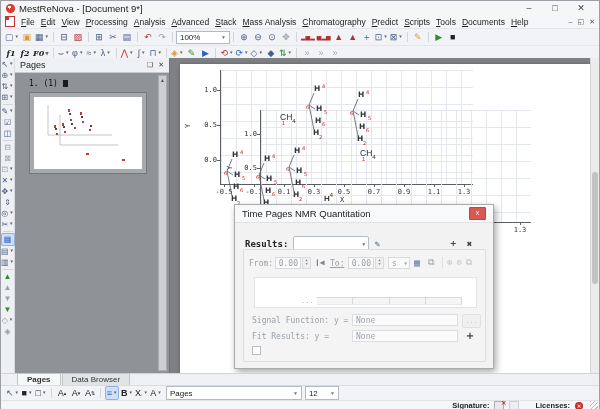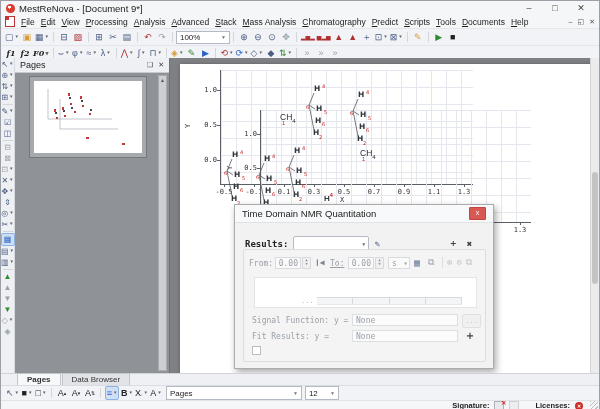--- a/index.html
+++ b/index.html
@@ -251,20 +251,24 @@
 
     <div class="pages-panel">
       <div class="panel-header">
         <span>Pages</span>
         <span class="ph-icons">
           <span>❏</span>
           <span>✕</span>
         </span>
       </div>
       <div class="panel-body">
+        <div class="page-item-label">
+          <span>1. (1)</span>
+          <span class="pg-ico"></span>
+        </div>
         <div class="thumb-frame">
           <div class="thumb-page">
             <svg width="108" height="72" viewBox="0 0 108 72">
               <path d="M14 8 V38 M14 38 H78" stroke="#9aa0a8" stroke-width="0.6" fill="none"></path>
               <path d="M26 18 V48 M26 48 H84" stroke="#9aa0a8" stroke-width="0.6" fill="none"></path>
               <g fill="#c03a3a">
                 <rect x="20" y="28" width="2" height="3"></rect>
                   <rect x="28" y="26" width="2" height="3"></rect>
                 <rect x="34" y="12" width="2" height="3"></rect>
                   <rect x="46" y="15" width="2" height="3"></rect>
@@ -405,21 +409,21 @@
           <div class="ch4-label" style="left: 180px; top: 84px;">CH<sub>4</sub><span class="idx">1</span></div>
           <div class="stray-h" style="left: 144px; top: 128px;">H<sup>4</sup></div>
         </div>
 
       <div class="canvas-vscroll">
         <div class="thumb"></div>
       </div>
 
       <div class="dialog">
         <div class="dlg-title">
-          <span>Time Domain NMR Quantitation</span>
+          <span>Time Pages NMR Quantitation</span>
           <span class="dlg-close">x</span>
         </div>
 
         <div class="dlg-row" style="top:31px;">
           <span class="results-label">Results:</span>
           <span class="dlg-combo">
               <span class="arr">▼</span>
             </span>
           <span class="tool-btn">✎</span>
           <span class="tool-btn" style="margin-left:60px;color:#3f4247;font-weight:bold;">＋</span>

